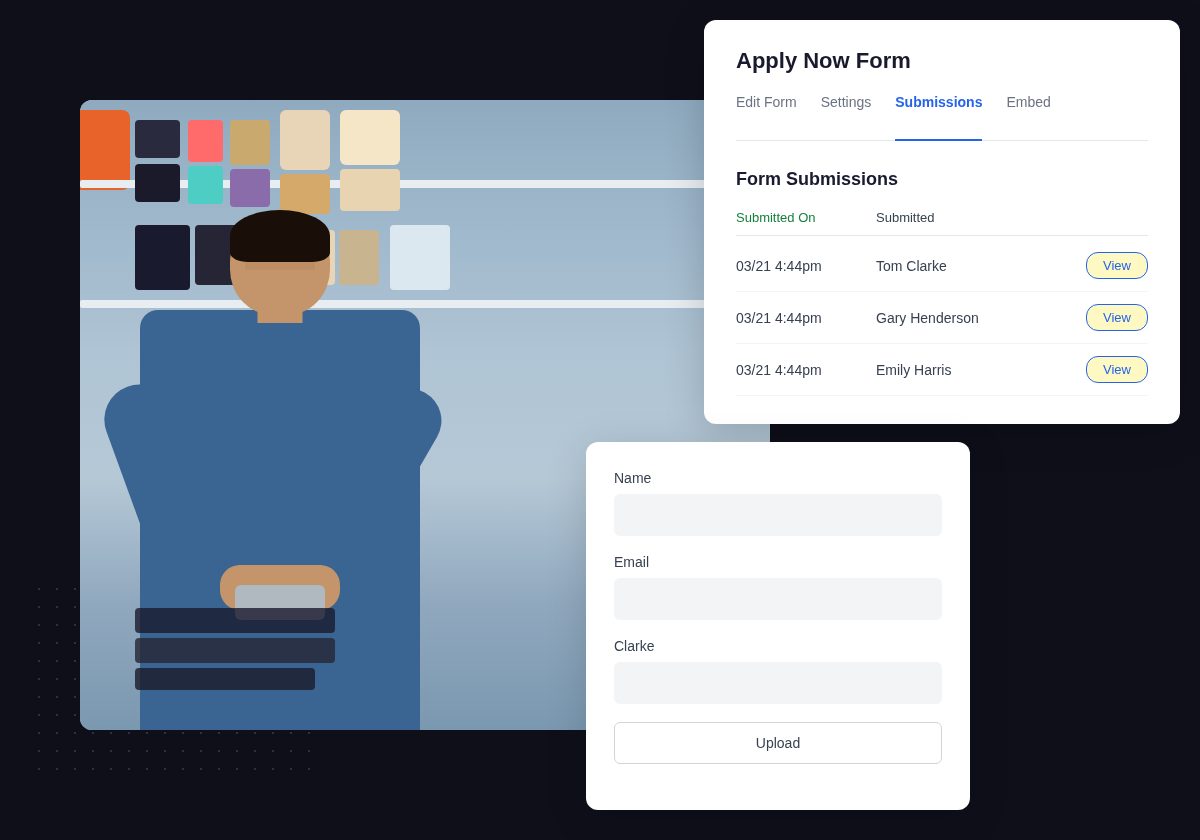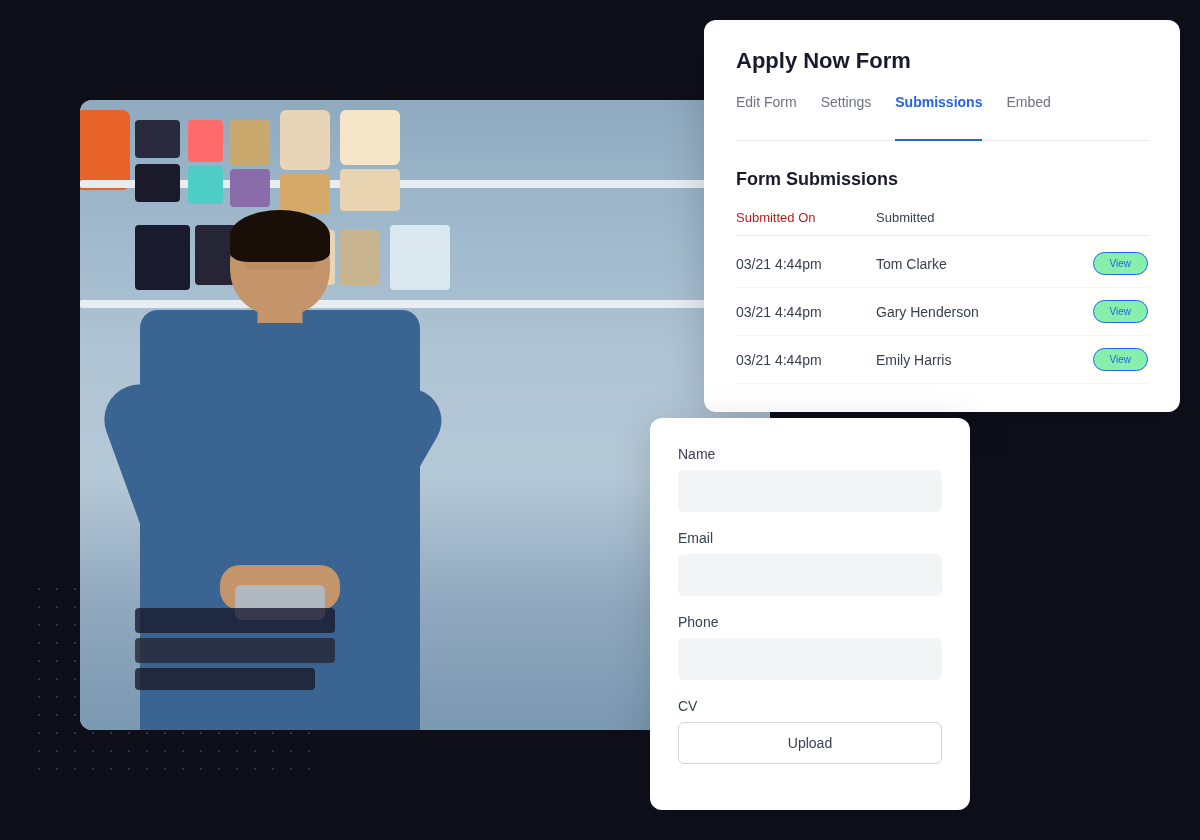--- a/index.html
+++ b/index.html
@@ -142,21 +142,21 @@
     .table-header {
       display: flex;
       padding: 0 0 10px 0;
       border-bottom: 1px solid #e5e7eb;
       margin-bottom: 4px;
     }
 
     .col-date {
       width: 140px;
       font-size: 13px;
-      color: #b91c1c;
+      color: #15803d;
       font-weight: 500;
     }
 
     .col-submission {
       flex: 1;
       font-size: 13px;
       color: #374151;
       font-weight: 500;
     }
 
@@ -174,35 +174,35 @@
     }
 
     .row-name {
       flex: 1;
       font-size: 14px;
       color: #374151;
     }
 
     .view-btn {
       padding: 5px 16px;
-      font-size: 10px;
+      font-size: 13px;
       color: #2563eb;
       border: 1.5px solid #2563eb;
       border-radius: 12px;
-      background: #86efac;
+      background: #fef9c3;
       cursor: pointer;
       font-weight: 500;
     }
 
     
     .form-panel {
       position: absolute;
       bottom: 30px;
       right: 230px;
-      width: 320px;
+      width: 384px;
       background: white;
       border-radius: 12px;
       box-shadow: 0 8px 40px rgba(0,0,0,0.15);
       padding: 28px 28px;
     }
 
     .form-field {
       margin-bottom: 18px;
     }
 
@@ -351,20 +351,19 @@
 <div class="form-panel">
   <div class="form-field">
     <label class="form-label">Name</label>
     <div class="form-input"></div>
   </div>
   <div class="form-field">
     <label class="form-label">Email</label>
     <div class="form-input"></div>
   </div>
   <div class="form-field">
-    <label class="form-label">Phone</label>
+    <label class="form-label">Clarke</label>
     <div class="form-input"></div>
   </div>
   <div class="form-field">
-    <label class="form-label">CV</label>
     <button class="upload-btn">Upload</button>
   </div>
 </div>
 
 </body></html>

